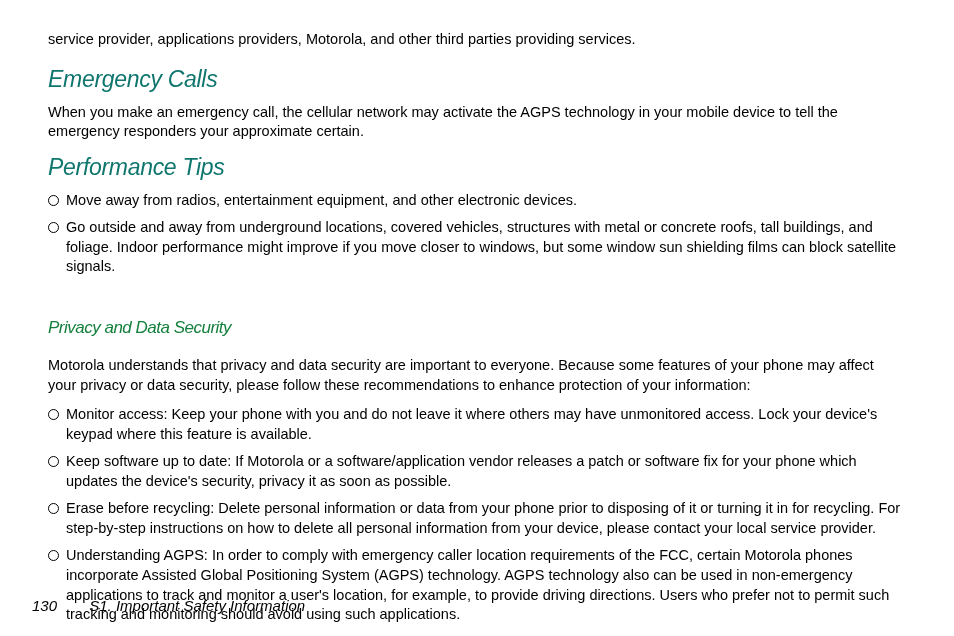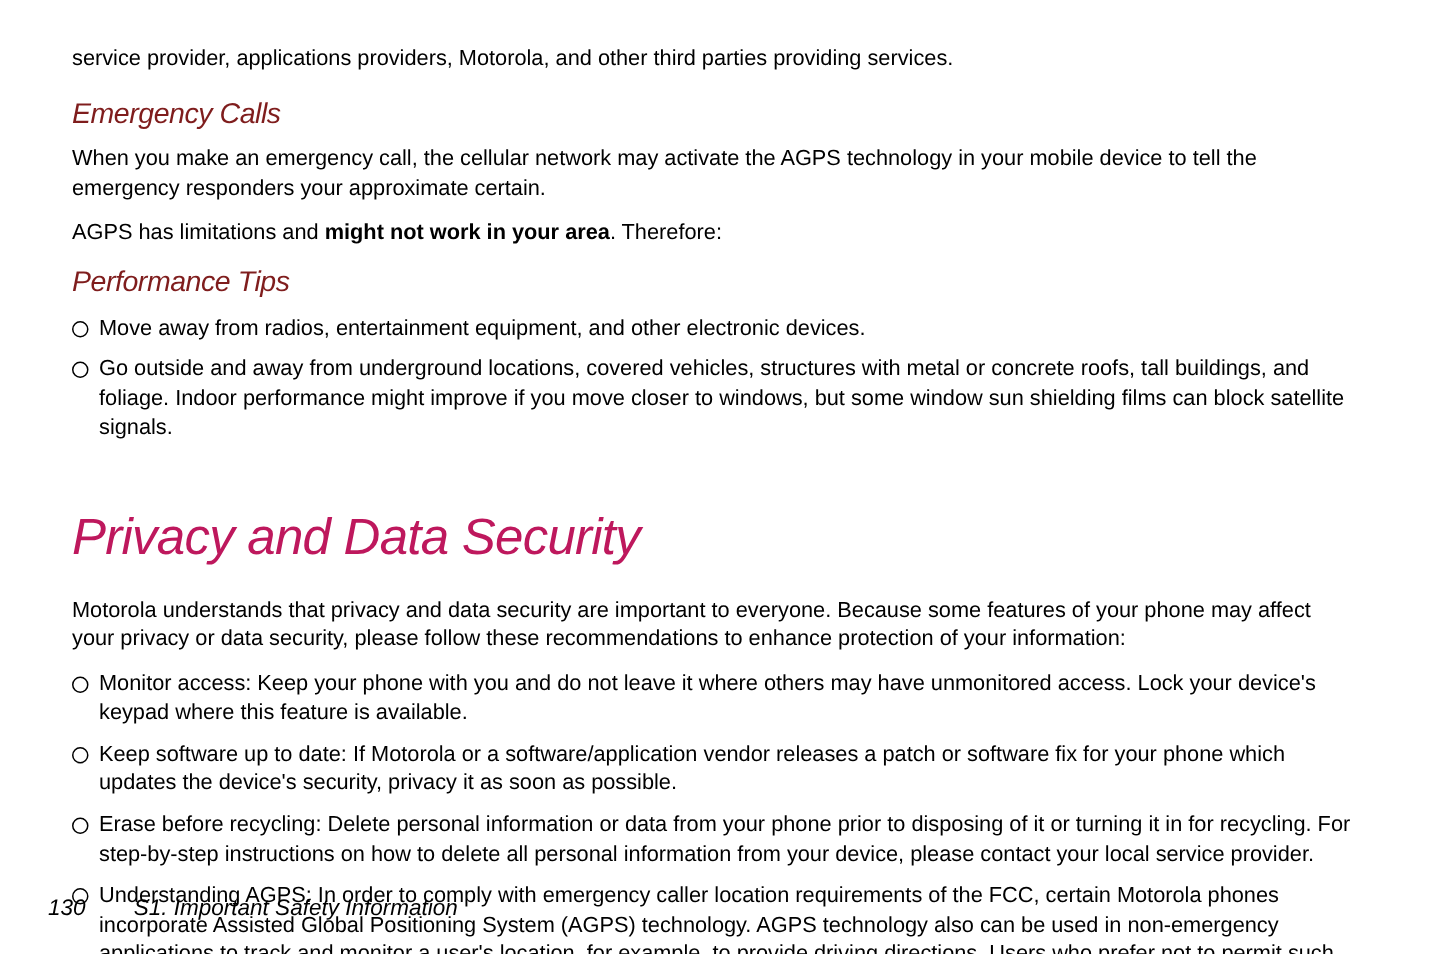--- a/index.html
+++ b/index.html
@@ -20,33 +20,33 @@
     .col {
       flex: 1;
       font-size: 14.5px;
       line-height: 1.35;
     }
     .intro-p {
       margin-bottom: 14px;
     }
     h1 {
       font-family: Arial, Helvetica, sans-serif;
-      font-size: 34px;
+      font-size: 17px;
       font-weight: normal;
       font-style: italic;
-      color: #be185d;
+      color: #15803d;
       margin-bottom: 16px;
       letter-spacing: -0.5px;
     }
     h2 {
       font-family: Arial, Helvetica, sans-serif;
-      font-size: 19px;
+      font-size: 23px;
       font-weight: normal;
       font-style: italic;
-      color: #7f1d1d;
+      color: #0f766e;
       margin-bottom: 8px;
       margin-top: 6px;
       letter-spacing: -0.3px;
     }
     .body-p {
       margin-bottom: 10px;
     }
     .bold { font-weight: bold; }
     ul.bullets {
       list-style: none;
@@ -81,23 +81,20 @@
   </style>
 </head>
 <body>
 
 <div class="columns">
   <div class="col">
     <p class="intro-p">service provider, applications providers, Motorola, and other third parties providing services.</p>
 
     <h2>Emergency Calls</h2>
     <p class="body-p">When you make an emergency call, the cellular network may activate the AGPS technology in your mobile device to tell the emergency responders your approximate certain.</p>
-    <p class="body-p">
-      <span>AGPS has limitations and </span><span class="bold">might not work in your area</span><span>. Therefore:</span>
-    </p>
 
     <h2>Performance Tips</h2>
     <ul class="bullets">
       <li>Move away from radios, entertainment equipment, and other electronic devices.</li>
       <li>Go outside and away from underground locations, covered vehicles, structures with metal or concrete roofs, tall buildings, and foliage. Indoor performance might improve if you move closer to windows, but some window sun shielding films can block satellite signals.</li>
     </ul>
   </div>
 
   <div class="col">
     <h1>Privacy and Data Security</h1>

